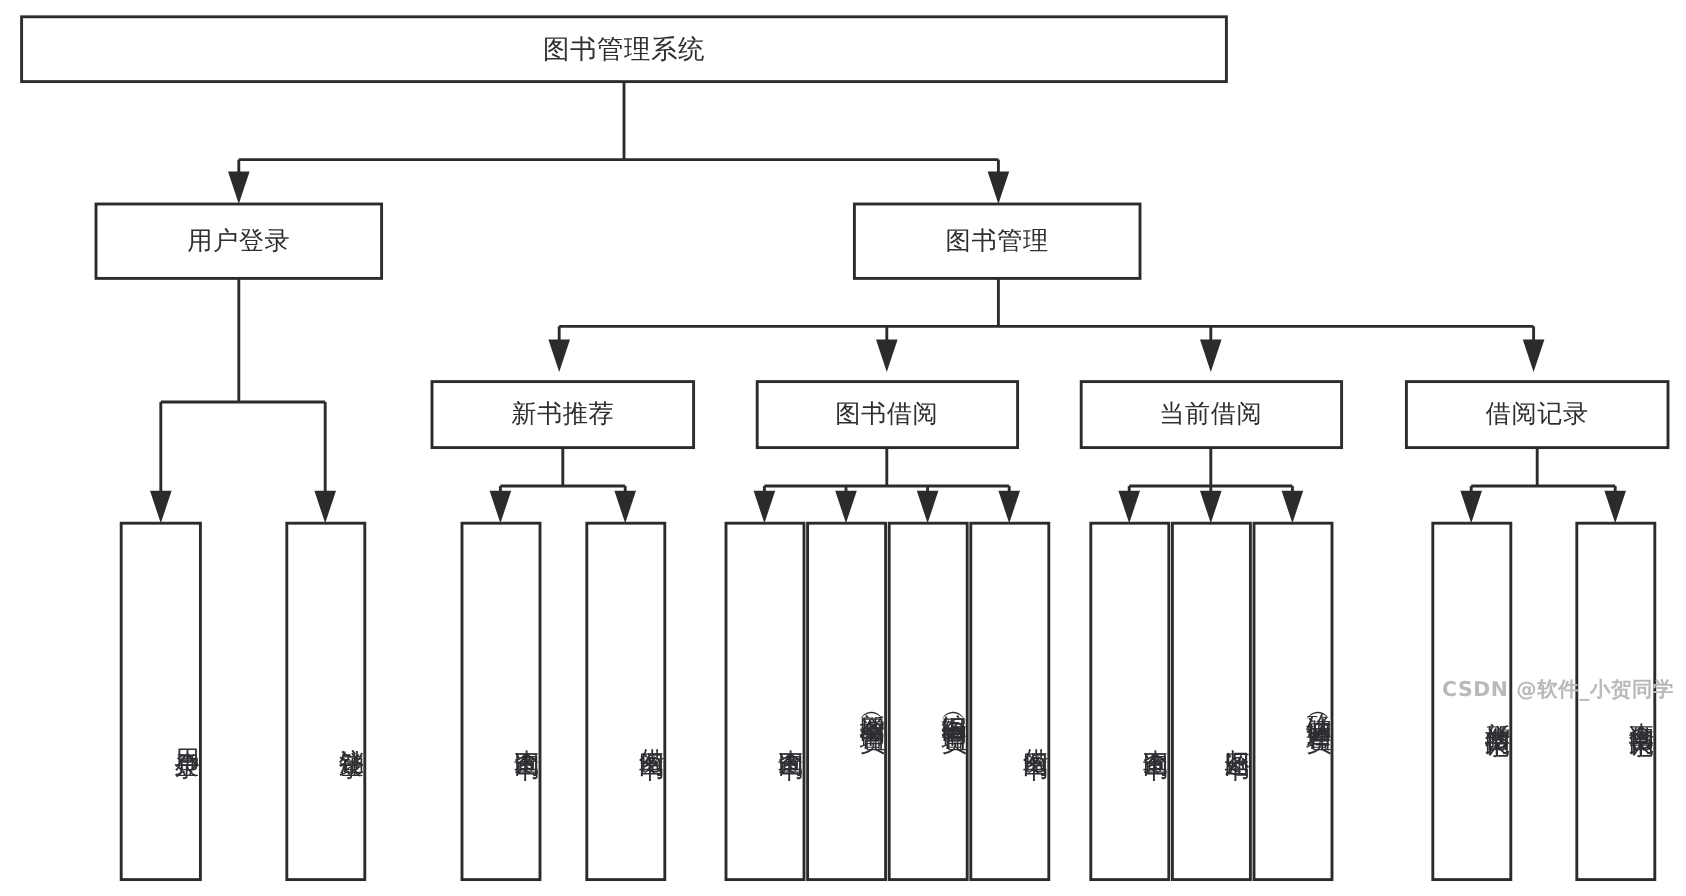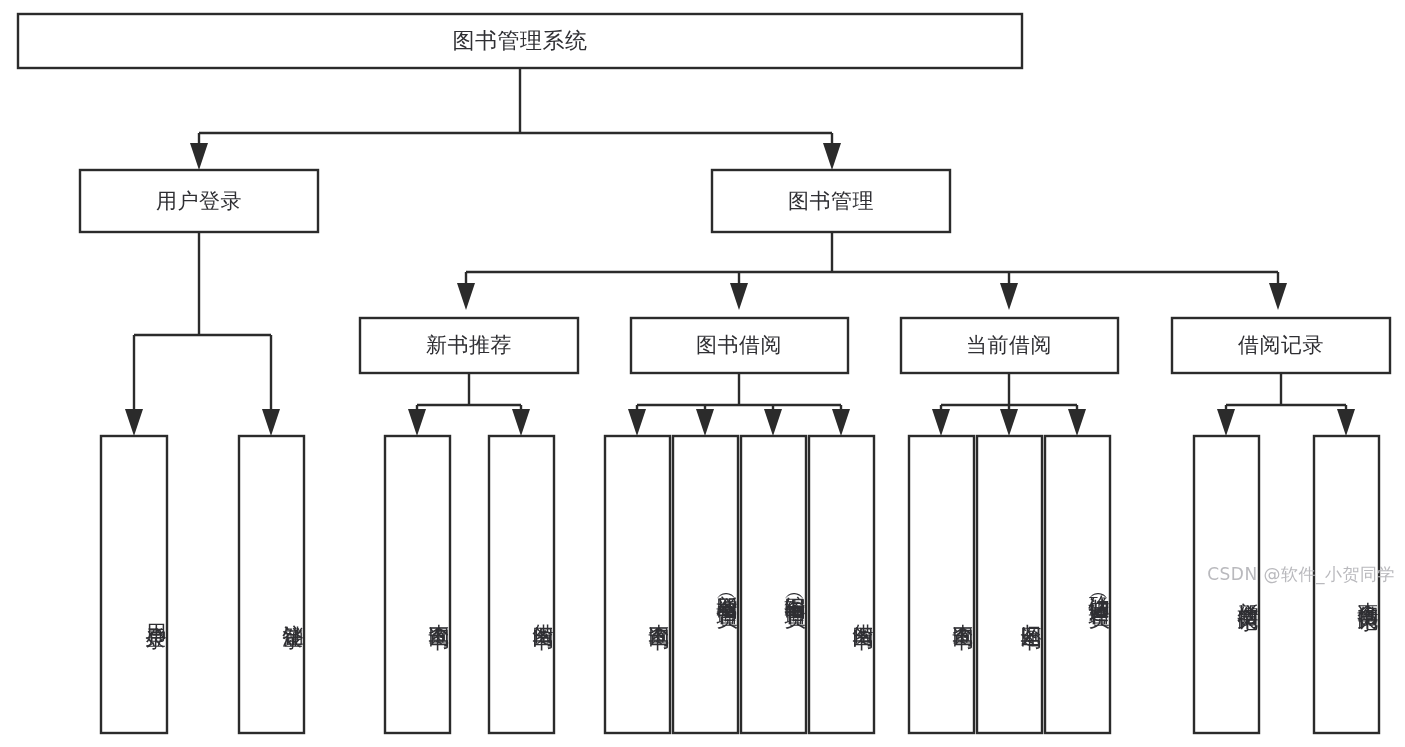--- a/index.html
+++ b/index.html
@@ -76,20 +76,21 @@
   }
   .watermark {
     position: absolute;
     right: 10px;
     bottom: 6px;
     font-family: "DejaVu Sans", "Liberation Sans", sans-serif;
     font-size: 17px;
     color: #b9b9bd;
     letter-spacing: 0.5px;
     white-space: nowrap;
+    font-weight: bold;
   }
 </style>
 </head>
 <body>
 
 <div id="diagram-root">
 
   <svg class="flow" viewBox="0 0 1405 747">
 
     <g>

